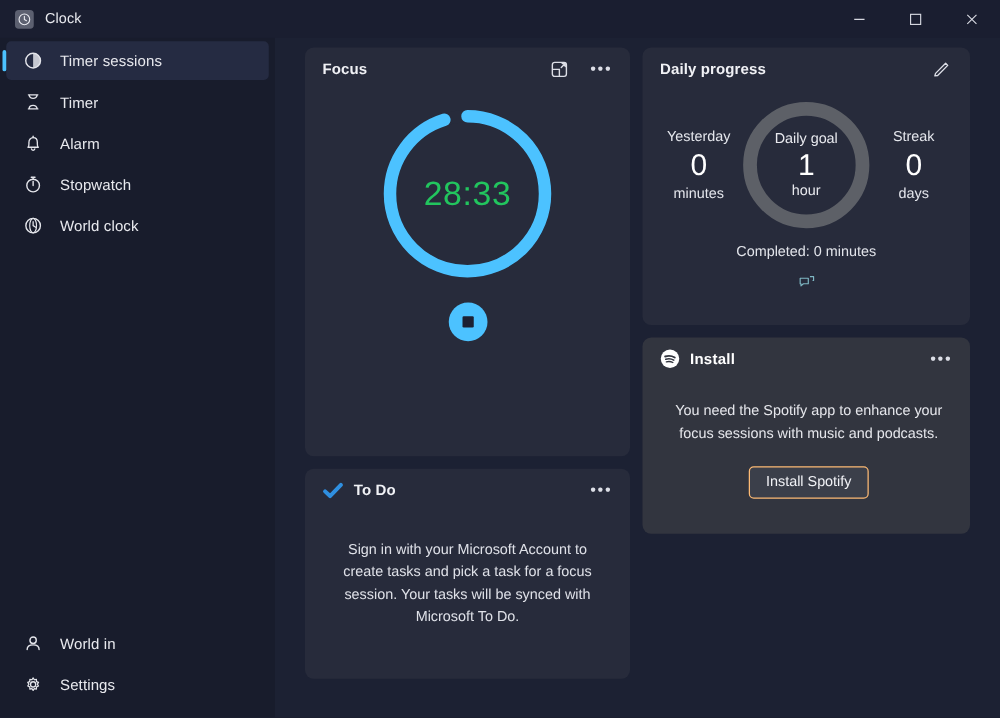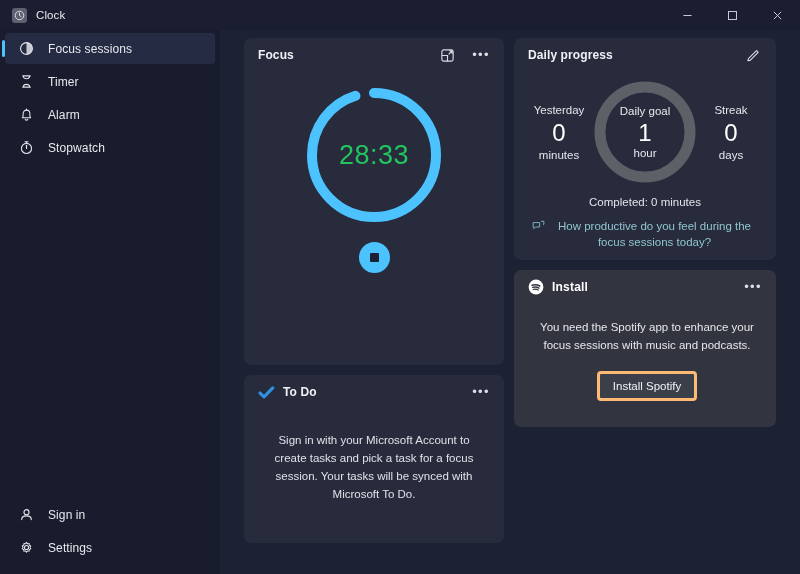--- a/index.html
+++ b/index.html
@@ -174,21 +174,21 @@
   .spotify-card { height: 157px; display: flex; flex-direction: column; }
   .sp-logo { width: 16px; height: 16px; display:flex; align-items:center; justify-content:center; }
   .sp-name { font-size: 12px; font-weight: bold; color: #ffffff; letter-spacing: .2px; }
   .sp-body {
     flex: 1; display: flex; flex-direction: column;
     align-items: center; justify-content: center; gap: 17px;
     padding: 0 20px 12px 24px;
   }
   .sp-text { font-size: 11.5px; line-height: 18px; color: #e6e7ec; text-align: center; }
   .sp-btn {
-    background: #3b3f4a; border: 3px solid #fdba74;
+    background: #3b3f4a; border: 1px solid #fdba74;
     border-radius: 4px; color: #f1f2f6;
     font-size: 11.5px; font-family: inherit;
     padding: 6px 13px; cursor: default;
   }
 </style>
 </head>
 <body>
 
 <div id="app">
 
@@ -227,21 +227,21 @@
     <div class="sidebar">
       <div class="nav-top">
 
         <div class="nav-item selected">
           <span class="nav-ico">
             <svg width="15" height="15" viewBox="0 0 16 16">
               <circle cx="8" cy="8" r="6.3" fill="none" stroke="currentColor" stroke-width="1.2"></circle>
               <path d="M8 1.7 A6.3 6.3 0 0 1 8 14.3 Z" fill="currentColor" opacity=".85"></path>
             </svg>
           </span>
-          <span class="nav-label">Focus sessions</span>
+          <span class="nav-label">Timer sessions</span>
         </div>
 
         <div class="nav-item">
           <span class="nav-ico">
             <svg width="15" height="15" viewBox="0 0 16 16">
               <path d="M4 2 H12 M4 14 H12 M4.6 2 C4.6 6 11.4 6 11.4 2 M4.6 14 C4.6 10 11.4 10 11.4 14" fill="none" stroke="currentColor" stroke-width="1.2" stroke-linecap="round"></path>
             </svg>
           </span>
           <span class="nav-label">Timer</span>
         </div>
@@ -262,31 +262,41 @@
             <svg width="15" height="15" viewBox="0 0 16 16">
               <circle cx="8" cy="9" r="5.4" fill="none" stroke="currentColor" stroke-width="1.2"></circle>
               <path d="M8 5.6 V9" stroke="currentColor" stroke-width="1.2" stroke-linecap="round"></path>
               <path d="M6.4 1.9 H9.6" stroke="currentColor" stroke-width="1.2" stroke-linecap="round"></path>
               <path d="M8 1.9 V3.6" stroke="currentColor" stroke-width="1.2"></path>
             </svg>
           </span>
           <span class="nav-label">Stopwatch</span>
         </div>
 
+        <div class="nav-item">
+          <span class="nav-ico">
+            <svg width="15" height="15" viewBox="0 0 16 16">
+              <circle cx="8" cy="8" r="6.2" fill="none" stroke="currentColor" stroke-width="1.2"></circle>
+              <ellipse cx="8" cy="8" rx="2.9" ry="6.2" fill="none" stroke="currentColor" stroke-width="1"></ellipse>
+              <path d="M8 4.6 V8 L10.2 9.4" fill="none" stroke="currentColor" stroke-width="1.1" stroke-linecap="round"></path>
+            </svg>
+          </span>
+          <span class="nav-label">World clock</span>
+        </div>
       </div>
 
       <div class="nav-bottom">
         <div class="nav-item">
           <span class="nav-ico">
             <svg width="15" height="15" viewBox="0 0 16 16">
               <circle cx="8" cy="5.5" r="2.7" fill="none" stroke="currentColor" stroke-width="1.2"></circle>
               <path d="M2.9 13.4 C2.9 10.8 5.2 9.5 8 9.5 C10.8 9.5 13.1 10.8 13.1 13.4" fill="none" stroke="currentColor" stroke-width="1.2" stroke-linecap="round"></path>
             </svg>
           </span>
-          <span class="nav-label">Sign in</span>
+          <span class="nav-label">World in</span>
         </div>
         <div class="nav-item">
           <span class="nav-ico">
             <svg width="15" height="15" viewBox="0 0 16 16">
               <circle cx="8" cy="8" r="2.2" fill="none" stroke="currentColor" stroke-width="1.15"></circle>
               <path d="M8 1.6 L9 3.1 L10.8 2.7 L10.9 4.6 L12.6 5.3 L11.6 6.8 L12.6 8.3 L10.9 9 L10.8 10.9 L9 10.5 L8 12 L7 10.5 L5.2 10.9 L5.1 9 L3.4 8.3 L4.4 6.8 L3.4 5.3 L5.1 4.6 L5.2 2.7 L7 3.1 Z" fill="none" stroke="currentColor" stroke-width="1.05" stroke-linejoin="round" transform="translate(0,0.9) scale(1 1.02)"></path>
             </svg>
           </span>
           <span class="nav-label">Settings</span>
         </div>
@@ -387,21 +397,20 @@
 
           <div class="completed">Completed: 0 minutes</div>
 
           <div class="survey-link">
             <span class="survey-ico">
               <svg width="13" height="13" viewBox="0 0 16 16">
                 <path d="M1.4 3.2 H9.4 V8.6 H4.6 L2.2 10.6 V8.6 H1.4 Z" fill="none" stroke="currentColor" stroke-width="1.15" stroke-linejoin="round"></path>
                 <path d="M11 1.6 H14.6 V5.4 H13.6" fill="none" stroke="currentColor" stroke-width="1.15" stroke-linejoin="round"></path>
               </svg>
             </span>
-            <span class="survey-text" style="color: rgb(143, 197, 208);">How productive do you feel during the focus sessions today?</span>
           </div>
         </div>
 
         <div class="card card-dark spotify-card">
           <div class="card-head">
             <span class="sp-logo">
               <svg width="16" height="16" viewBox="0 0 16 16">
                 <circle cx="8" cy="8" r="7.4" fill="#ffffff"></circle>
                 <path d="M4.1 6.2 C6.4 5.5 9.6 5.7 11.8 7" fill="none" stroke="#32353f" stroke-width="1.5" stroke-linecap="round"></path>
                 <path d="M4.6 8.4 C6.5 7.8 9.2 8 11 9.1" fill="none" stroke="#32353f" stroke-width="1.3" stroke-linecap="round"></path>

